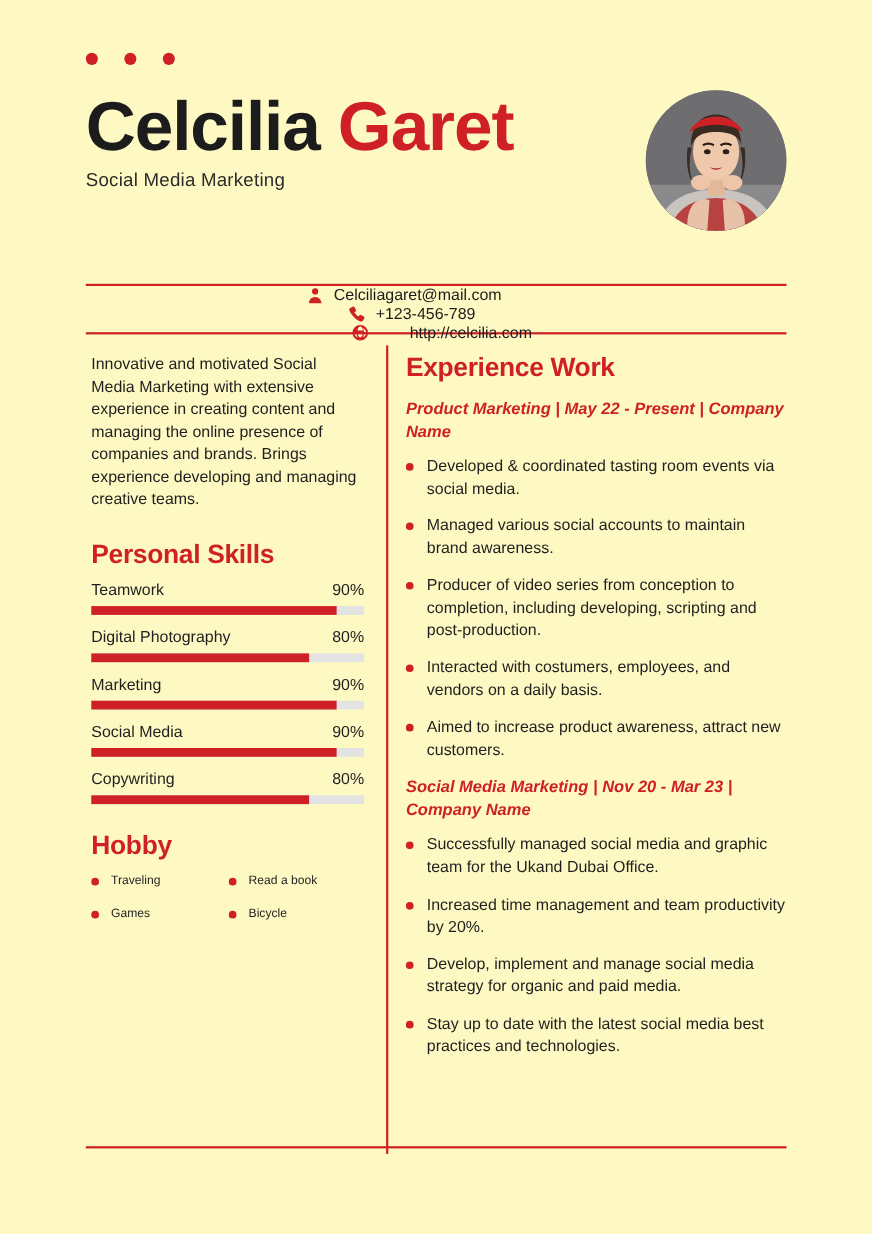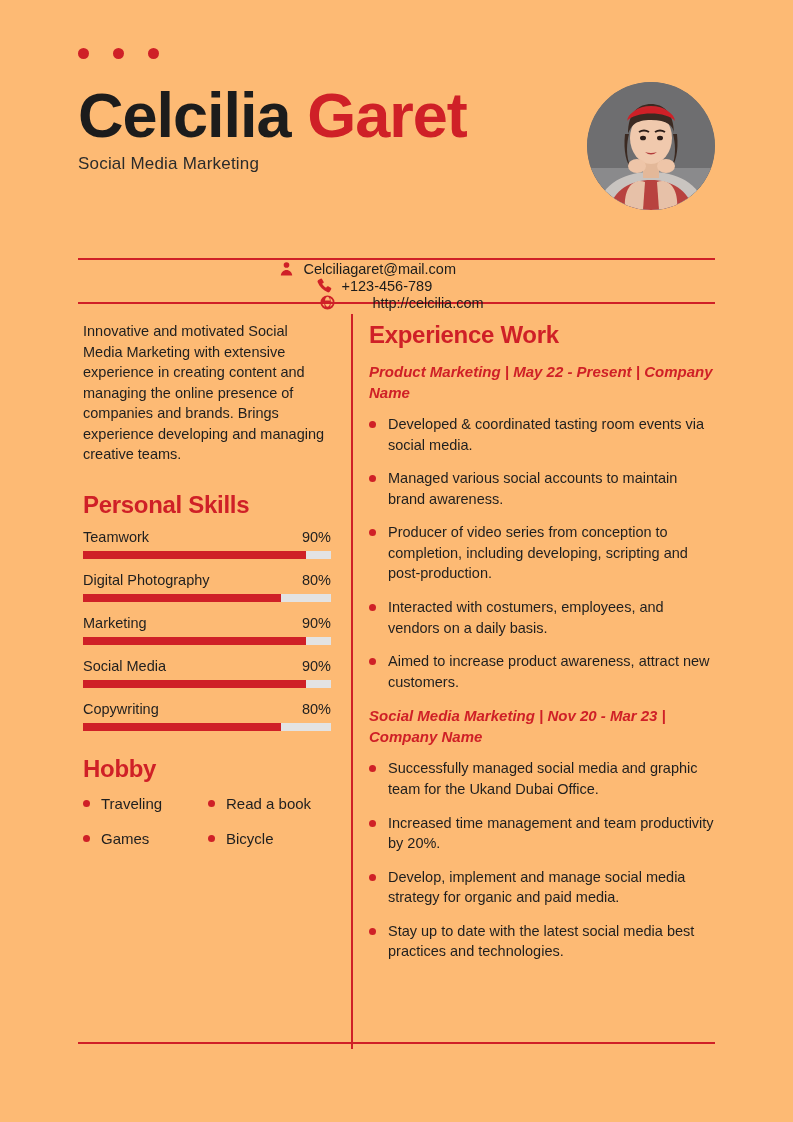--- a/index.html
+++ b/index.html
@@ -6,21 +6,21 @@
   html, body {
     width: 793px;
     height: 1122px;
     background: #ffffff;
     font-family: "Liberation Sans", sans-serif;
   }
   .page {
     position: relative;
     width: 793px;
     height: 1122px;
-    background: #fdba74;
+    background: #fef9c3;
     padding: 0;
     overflow: hidden;
   }
 
   
   .dots {
     position: absolute;
     left: 78px;
     top: 48px;
     display: flex;
@@ -164,21 +164,21 @@
   .hobby-grid {
     margin-top: 12px;
     display: grid;
     grid-template-columns: 125px 1fr;
     row-gap: 18px;
   }
   .hobby-item {
     display: flex;
     align-items: center;
     gap: 11px;
-    font-size: 15px;
+    font-size: 11px;
     color: #1f1f1f;
   }
   .bullet {
     width: 7px; height: 7px;
     border-radius: 50%;
     background: #cf2027;
     flex: 0 0 auto;
   }
 
   

